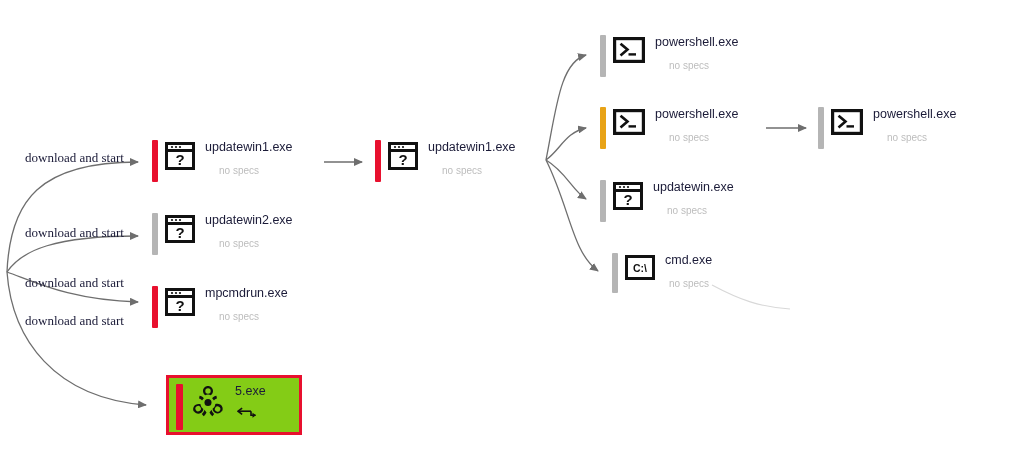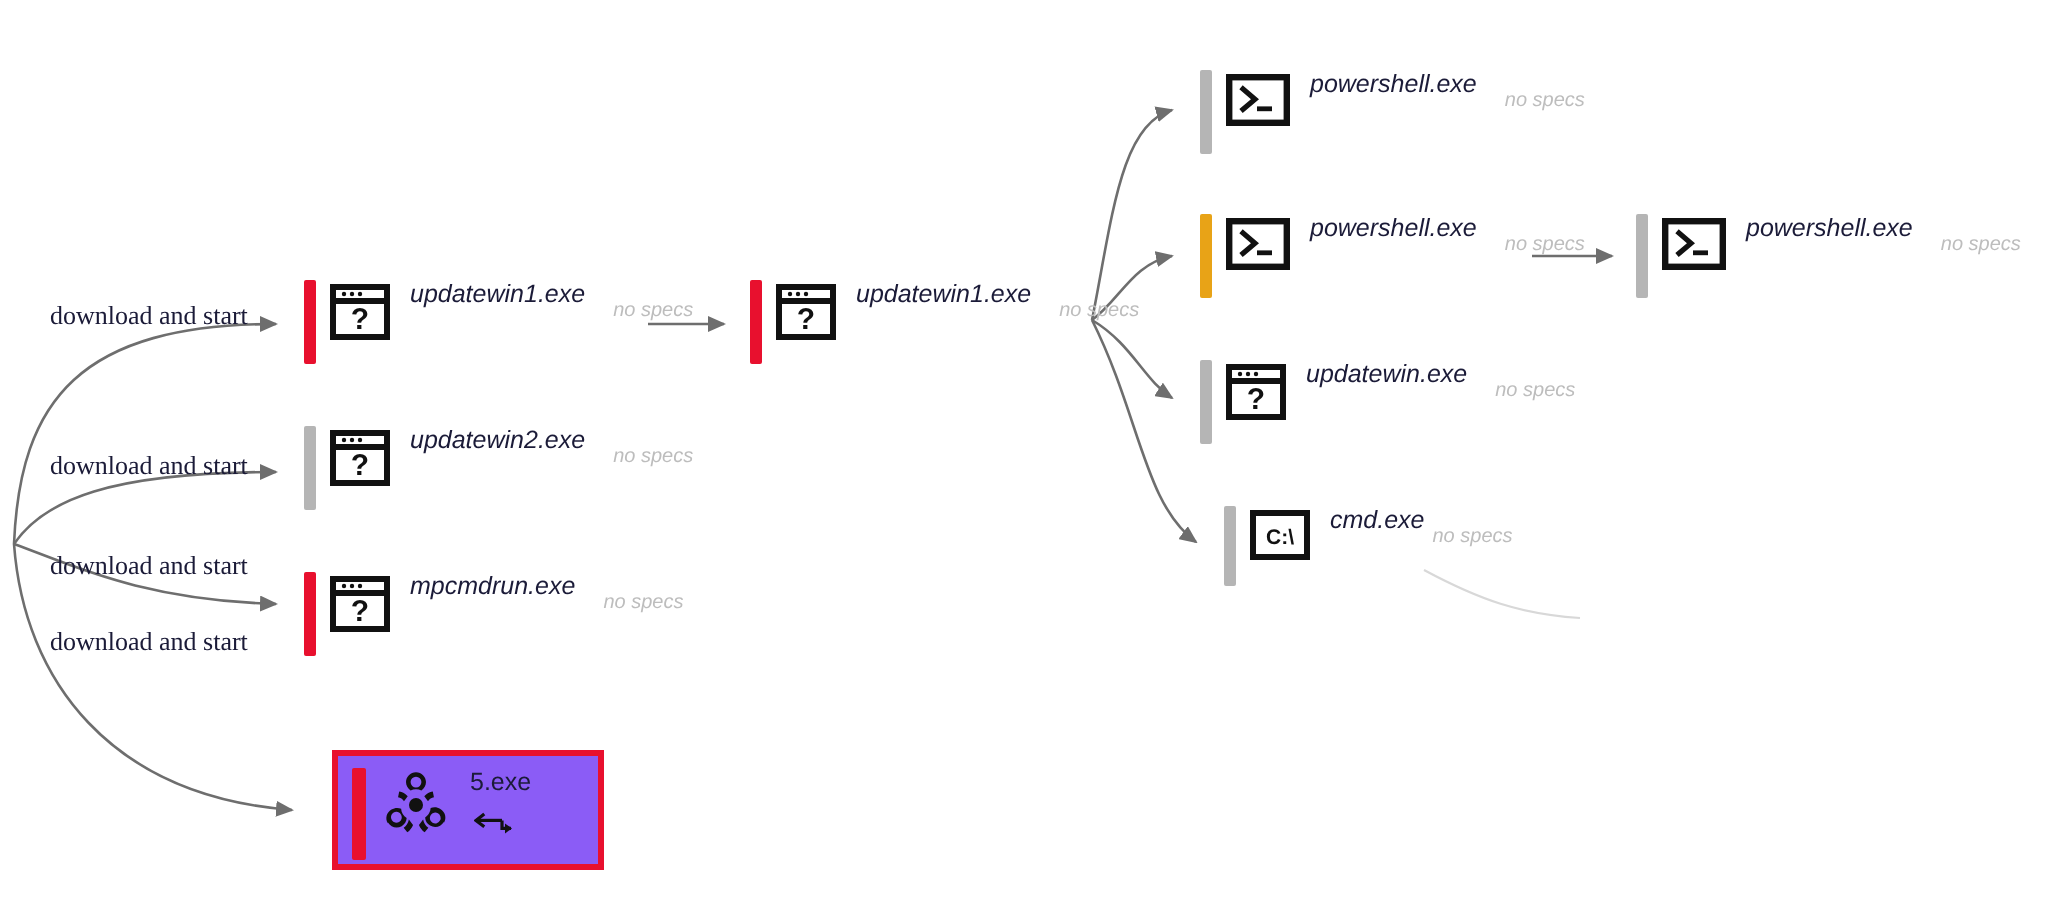--- a/index.html
+++ b/index.html
@@ -42,42 +42,41 @@
   .bar.grey  { background: #b5b5b5; }
   .bar.amber { background: #e8a317; }
   .icon-wrap {
     flex: 0 0 auto;
     margin-left: 7px;
     margin-top: 2px;
   }
   .labels {
     margin-left: 10px;
     display: flex;
-    flex-direction: row;
-    font-style: italic;
+    flex-direction: column;
   }
   .proc-name {
     font-size: 12.5px;
     color: #1b1b38;
     line-height: 15px;
     white-space: nowrap;
   }
   .no-specs {
     font-size: 10px;
     color: #bdbdbd;
     line-height: 13px;
     margin-top: 9px;
     margin-left: 14px;
     white-space: nowrap;
   }
   
   .malware-box {
     position: absolute;
     border: 3px solid #e8102e;
-    background: #8b5cf6;
+    background: #84cc16;
     box-sizing: border-box;
     display: flex;
     align-items: flex-start;
   }
   .malware-box .bar {
     width: 7px;
     height: 46px;
     margin: 6px 0 0 7px;
   }
   .mal-icon {

